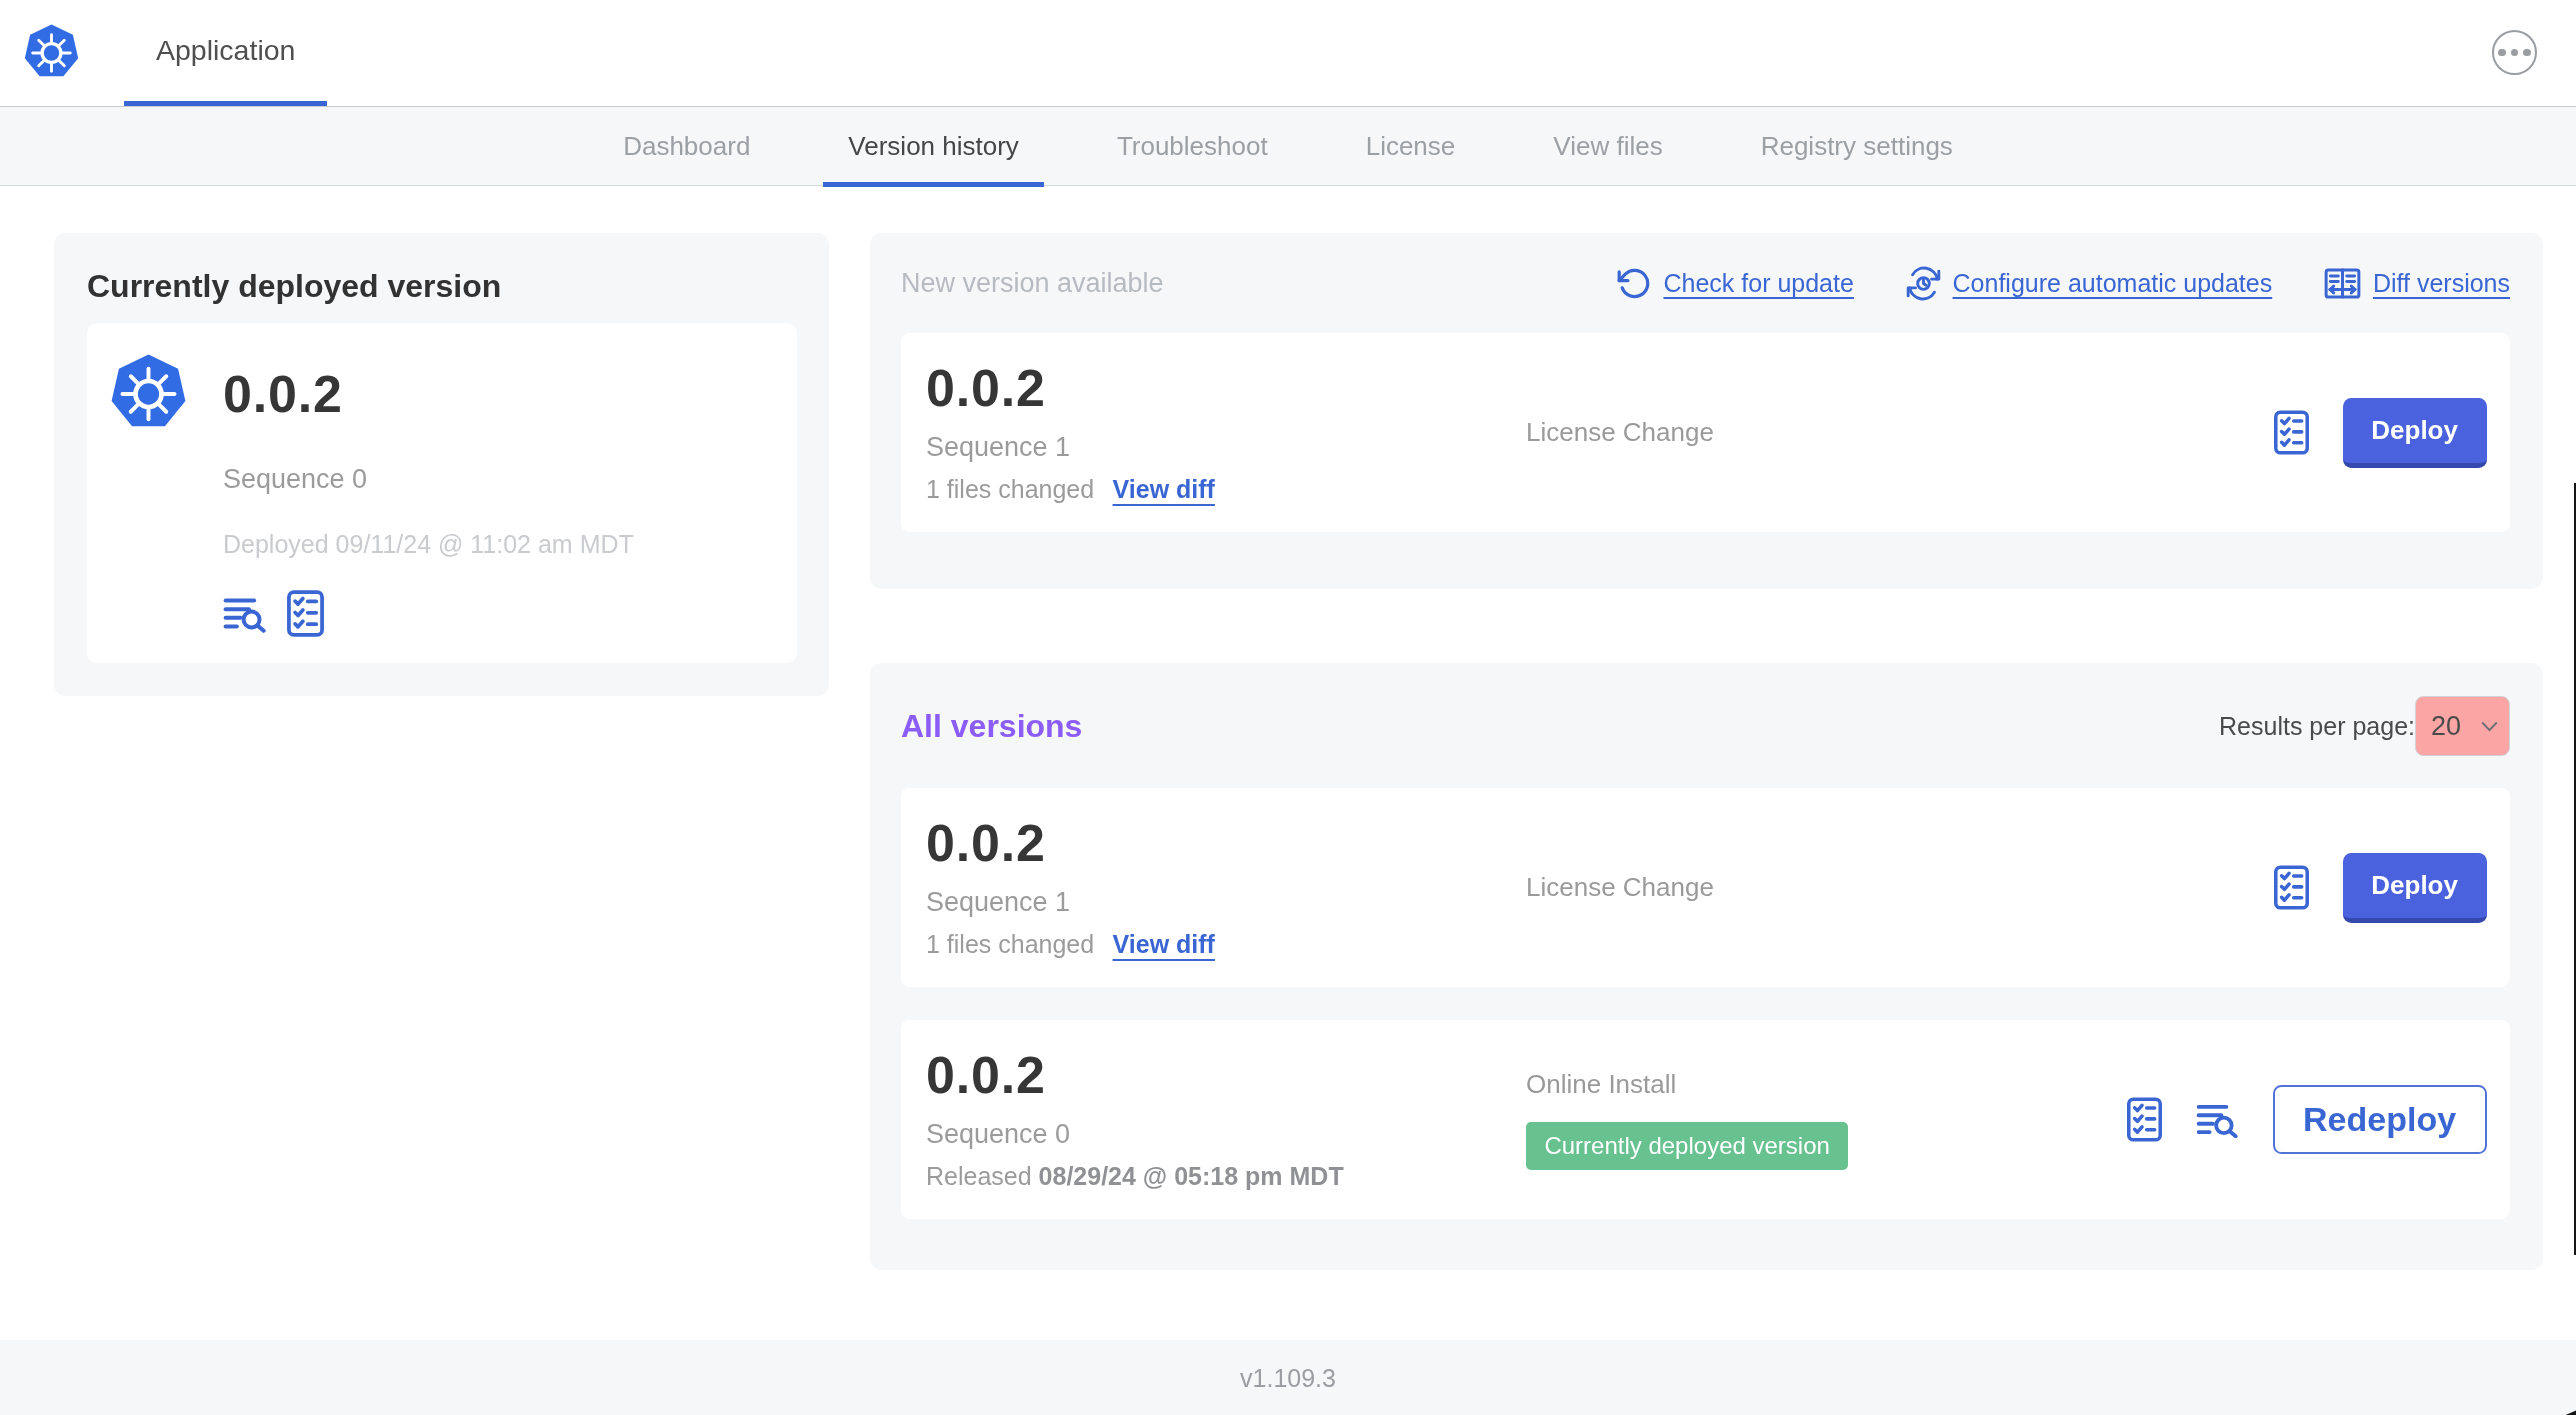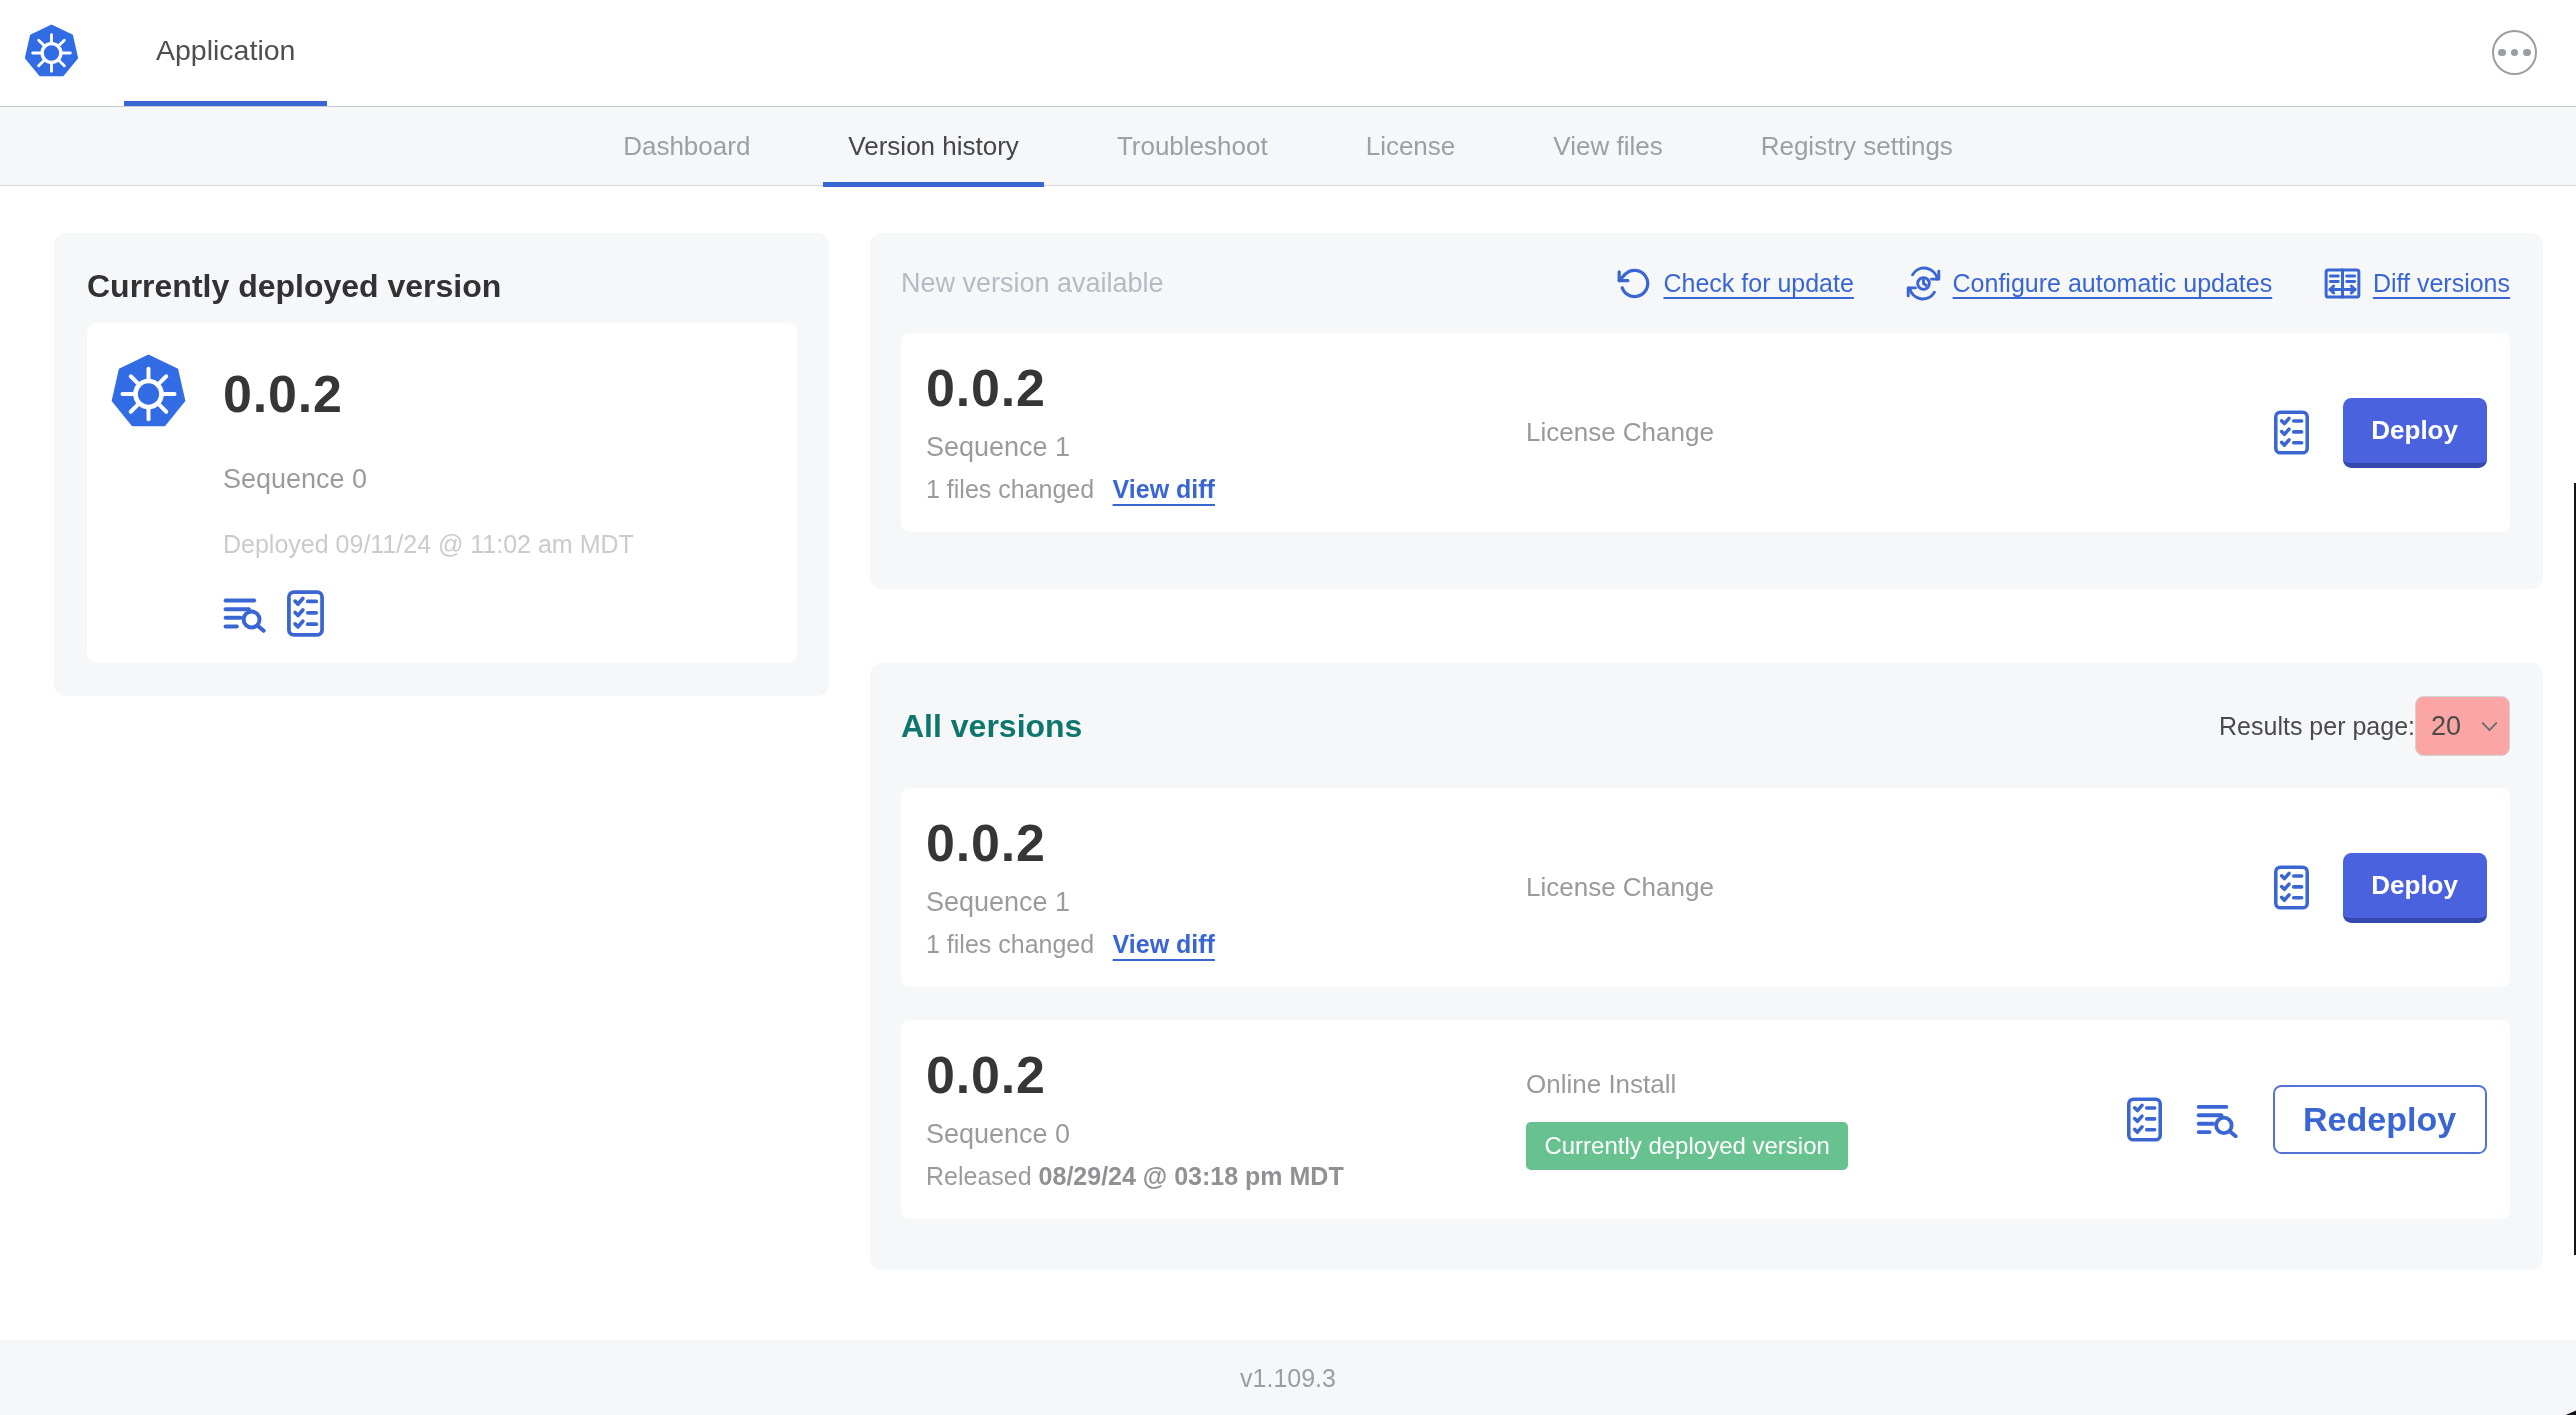--- a/index.html
+++ b/index.html
@@ -54,21 +54,21 @@
   .view-diff { color:#3a66d4; font-weight:bold; text-decoration:underline; text-underline-offset:5.9px; cursor:pointer; }
   .released-row { margin-top:11.7px; font-size:25px; color:#9b9b9b; }
   .released-row b { color:#8f9194; }
   .vtype { flex:1; font-size:26px; color:#9a9a9a;margin-left:31px; }
   .badge { display:inline-block; margin-top:22px; background:#67c28f; color:#fff; font-size:24px; line-height:1; padding:12.6px 18.4px 11.7px; border-radius:5px; }
   .vactions { display:flex; align-items:center; gap:33px; color:#3a66d4; }
   .btn-primary { width:144px; height:70px; background:#4a62dd; border:none; border-bottom:5.9px solid #3448ae; border-radius:8.4px; color:#fff; font-size:26px; font-weight:bold; font-family:inherit; display:flex; align-items:center; justify-content:center; cursor:pointer; }
   .btn-outline { min-width:167px; height:69px; background:#fff; border:2.5px solid #5272d8; border-radius:8.4px; color:#3a66d4; font-size:34px; font-weight:bold; font-family:inherit; display:flex; align-items:center; justify-content:center; padding:0 28.5px; cursor:pointer; }
 
   .all-versions-panel { margin-top:74px; padding:33px 33px 50px 31px; min-height:607px; }
-  .panel-title { font-size:32px; font-weight:bold; color:#0f766e; }
+  .panel-title { font-size:32px; font-weight:bold; color:#8b5cf6; }
   .results { display:flex; align-items:center; font-size:25px; color:#4a4a4a; }
   .select-wrap { position:relative; }
   .select-wrap select { appearance:none; -webkit-appearance:none; width:95px; height:60px; border:1.7px solid #d0d4d8; border-radius:8.4px; background:#fca5a5; font-size:27px; color:#4a4a4a; padding:0 35px 0 15px; font-family:inherit; }
   .select-wrap .chev { position:absolute; right:11.7px; top:25px; pointer-events:none; }
 
   
   .footer { height:77px; background:#f6f7f9; display:flex; align-items:center; justify-content:center; font-size:25px; color:#9a9da2; }
 
   
   .scroll-artifact { position:absolute; right:0; top:483px; width:2.5px; height:772px; background:#151515; }
@@ -291,21 +291,21 @@
             <button class="btn-primary">Deploy</button>
           </div>
         </div>
 
         <div class="version-card" style="margin-top:33px;">
           <div class="vinfo">
             <div class="ver">0.0.2</div>
             <div class="seq-muted">Sequence 0</div>
             <div class="released-row">
               <span>Released</span>
-              <b>08/29/24 @ 03:18 pm MDT</b>
+              <b>08/29/24 @ 05:18 pm MDT</b>
             </div>
           </div>
           <div class="vtype">
             <span>Online Install</span>
             <br>
             <span class="badge">Currently deployed version</span>
           </div>
           <div class="vactions">
             <span>
               <svg viewBox="0 0 24 30" width="37" height="47" fill="none" stroke="currentColor" stroke-width="2.3" stroke-linecap="round" stroke-linejoin="round">

